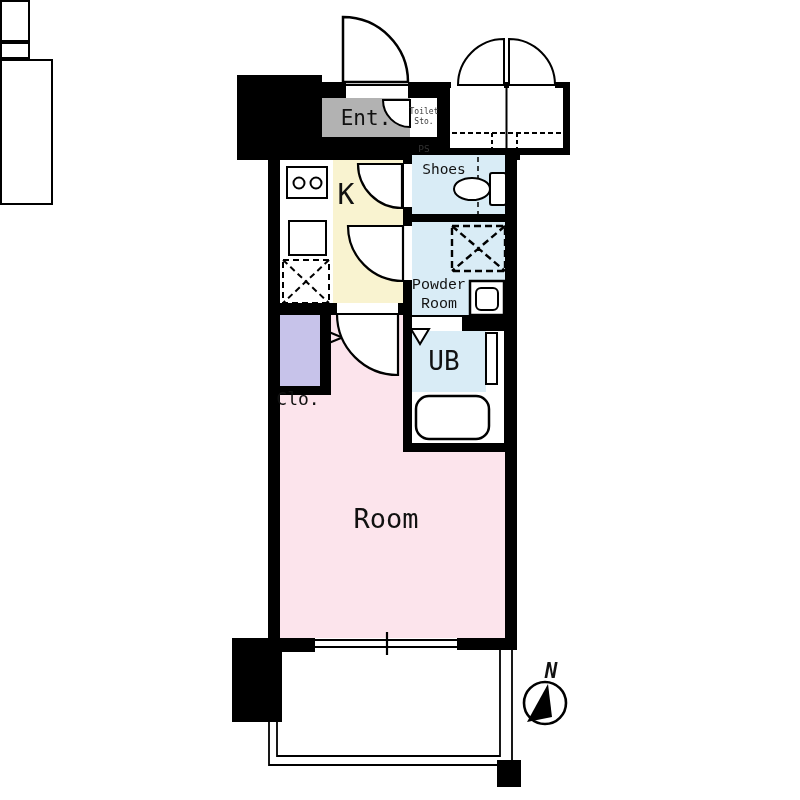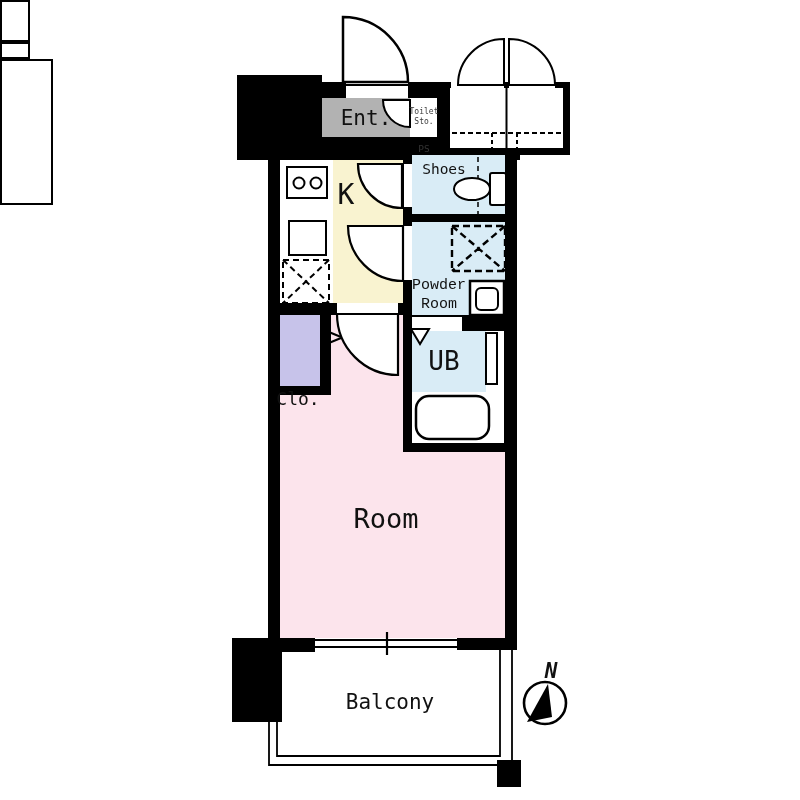--- a/index.html
+++ b/index.html
@@ -160,16 +160,15 @@
   <div class="lbl" style="left:412px;top:160px;width:64px;height:18px;font-size:14.5px;">Shoes</div>
   <div class="lbl stack" style="left:404px;top:274px;width:70px;height:44px;font-size:15px;line-height:1.25;font-family:Liberation Mono, monospace;">
     <span class="ln">Powder</span>
     <span class="ln">Room</span>
   </div>
   <div class="lbl" style="left:272px;top:339px;width:52px;height:24px;font-size:18px;margin-top:47px;">Clo.</div>
   <div class="lbl" style="left:418px;top:342px;width:52px;height:38px;font-size:26px;">UB</div>
   <div class="lbl stack" style="left:296px;top:486px;width:180px;height:66px;font-size:27px;line-height:1.2;">
     <span class="ln">Room</span>
   </div>
-  <div class="lbl" style="left:316px;top:687px;width:148px;height:30px;font-size:21px;">Balcony</div>
   <div class="lbl" style="left:534px;top:658px;width:34px;height:26px;font-size:21px;font-style:italic;font-weight:bold;">N</div>
 
 </div>
 
 </body></html>

